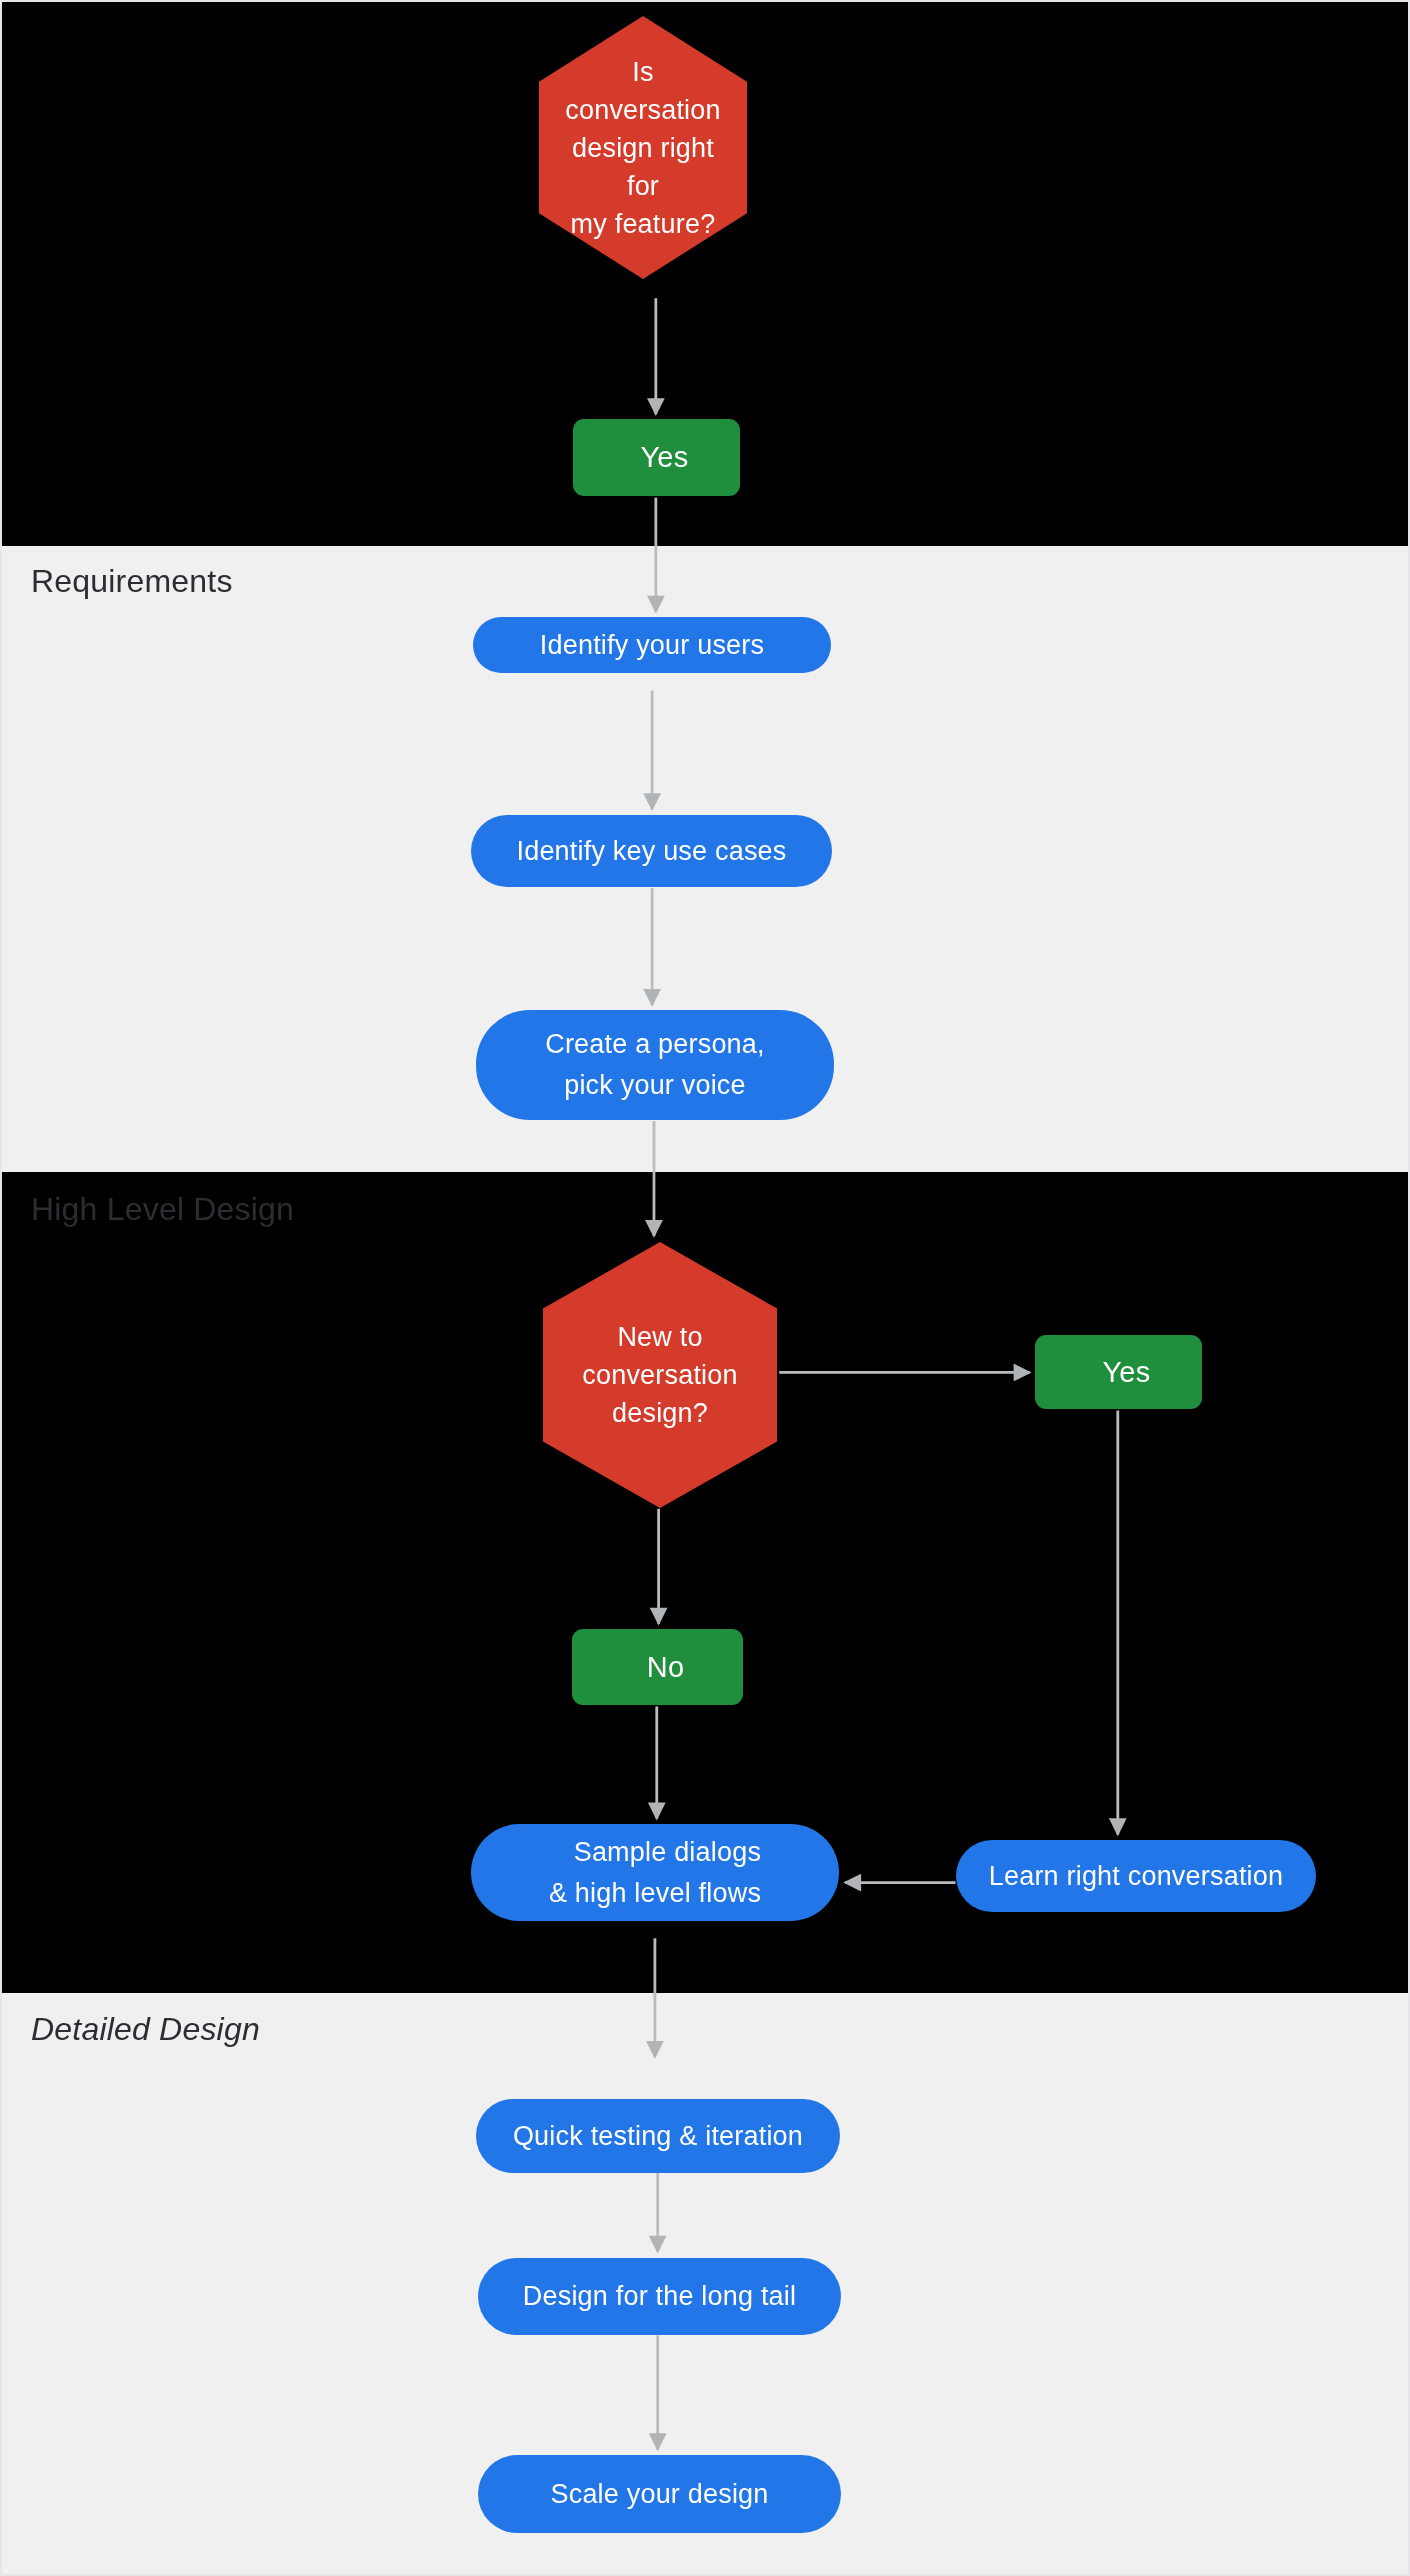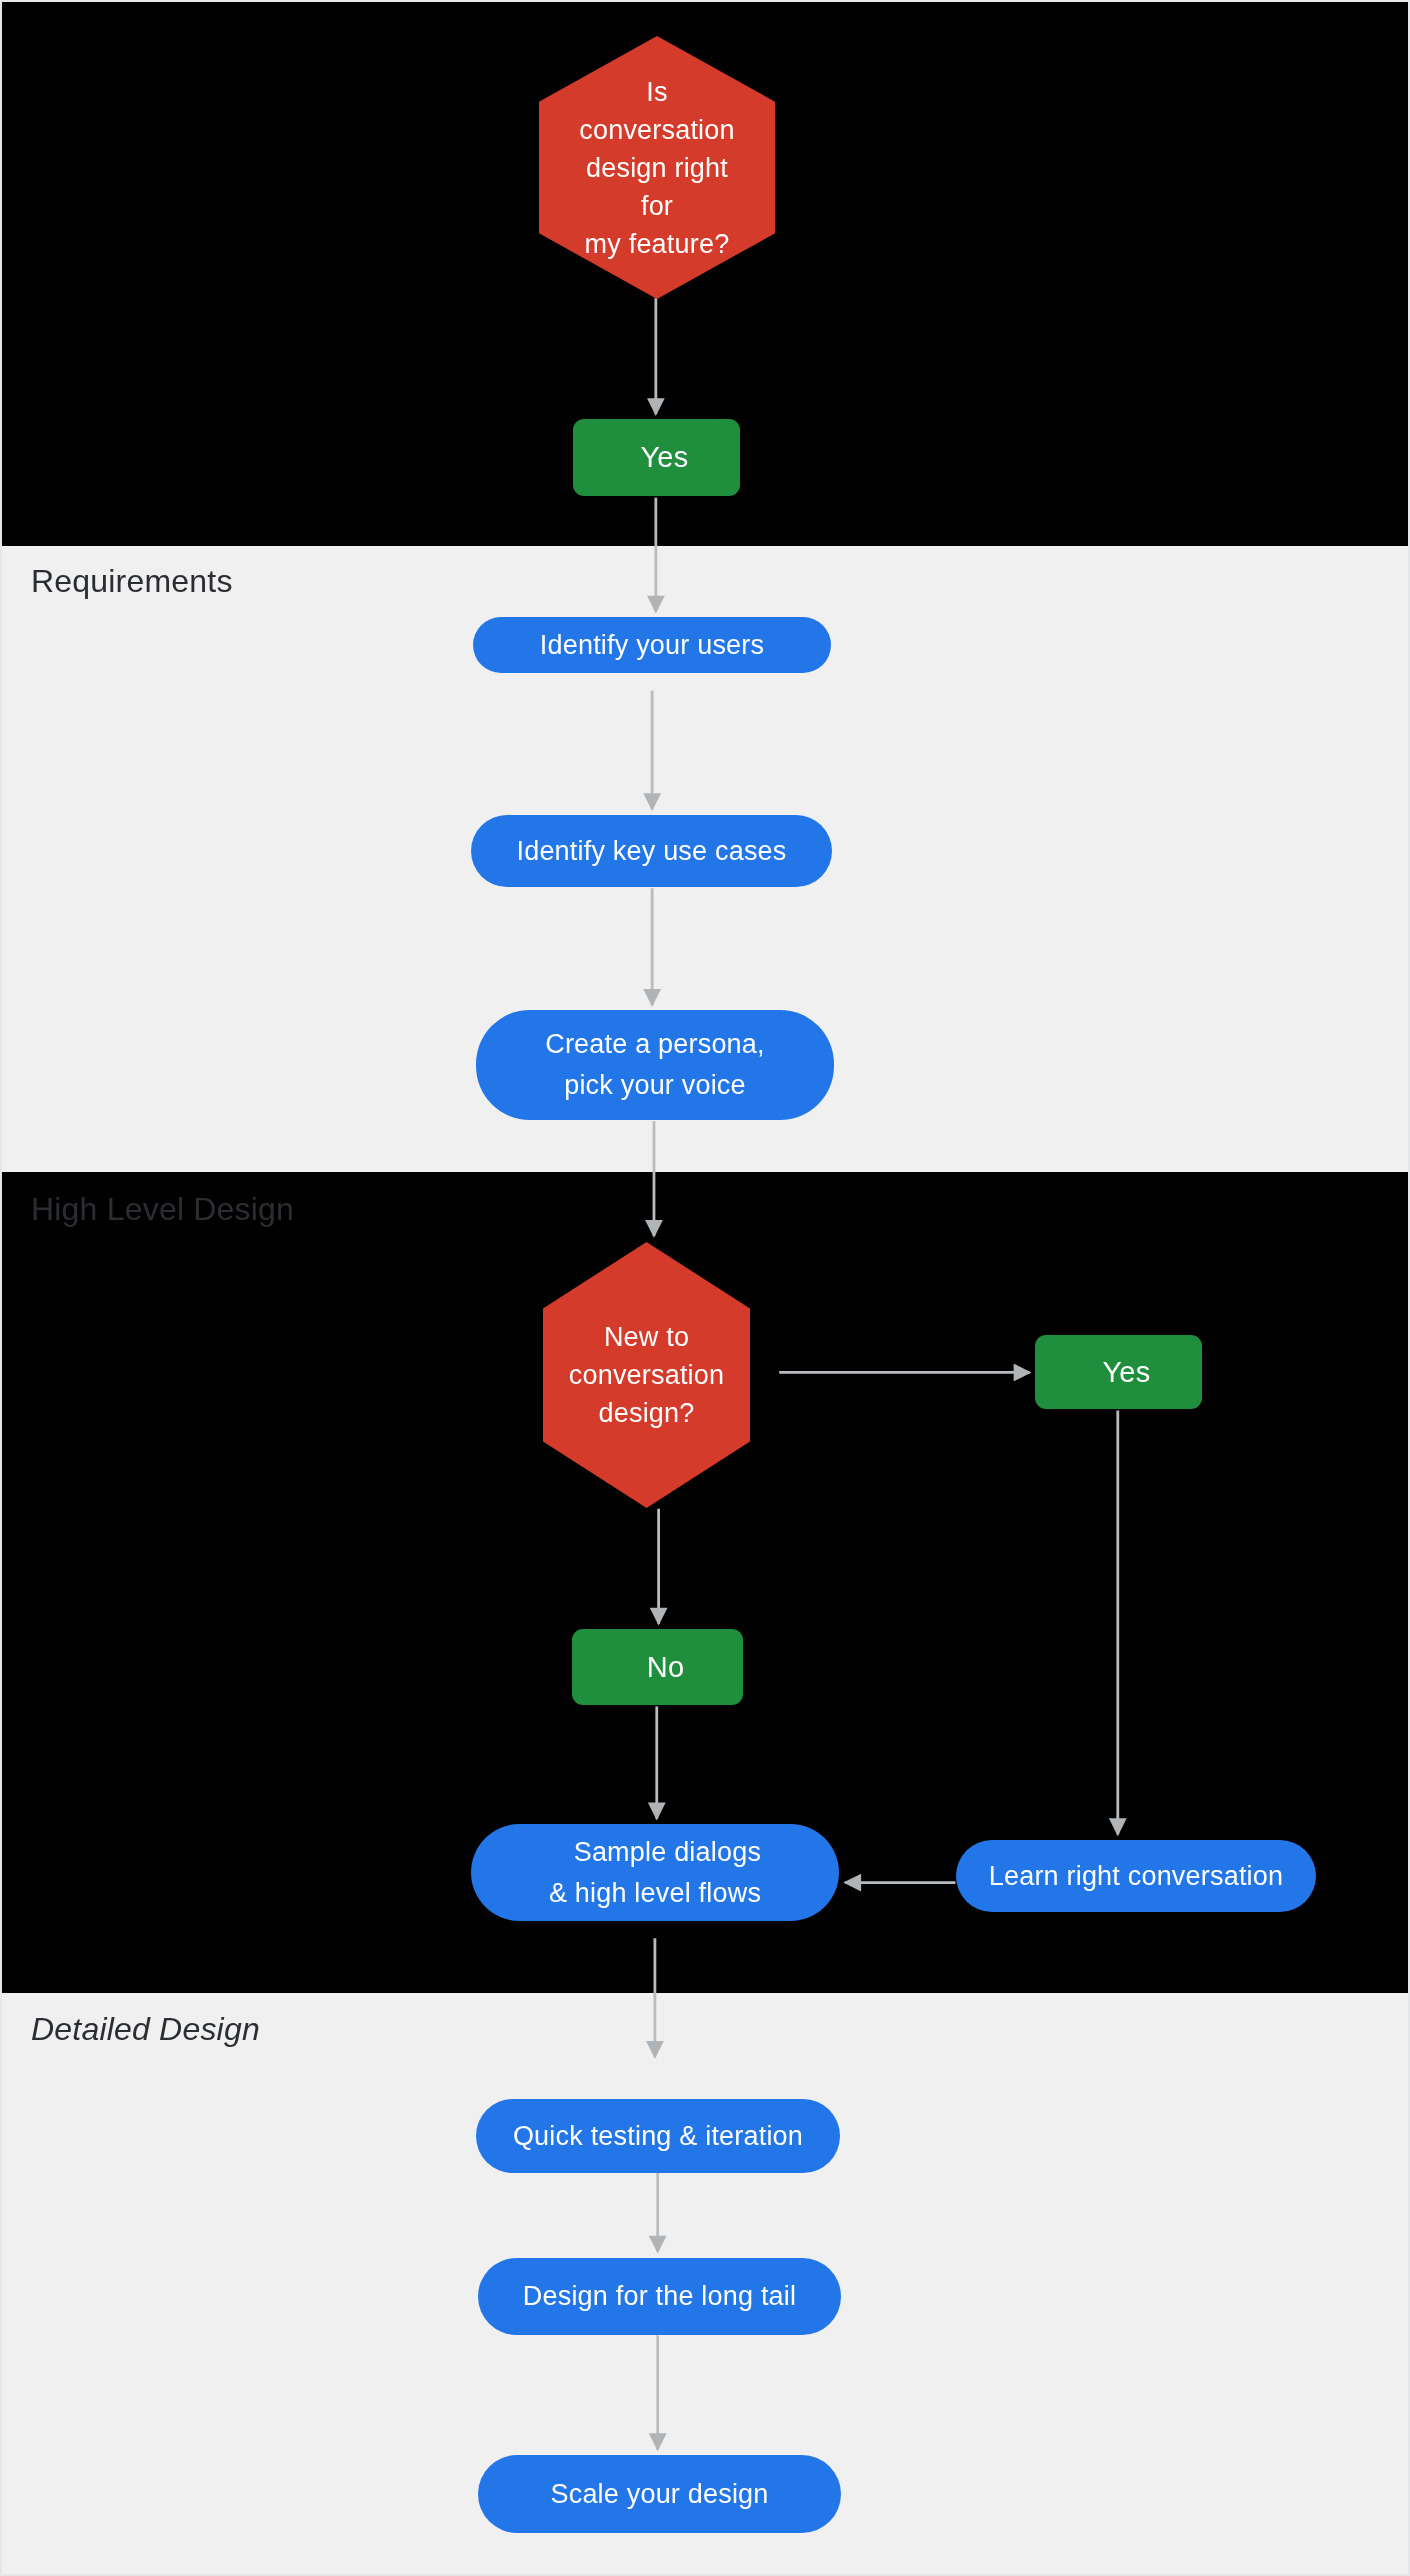--- a/index.html
+++ b/index.html
@@ -111,34 +111,34 @@
     <line x1="840" y1="1479" x2="1110" y2="1479" marker-end="url(#arrowhead)"></line>
     <line x1="710" y1="1626" x2="710" y2="1750" marker-end="url(#arrowhead)"></line>
     <line x1="708" y1="1839" x2="708" y2="1960" marker-end="url(#arrowhead)"></line>
     <line x1="1205" y1="1520" x2="1205" y2="1977" marker-end="url(#arrowhead)"></line>
     <line x1="1030" y1="2029" x2="911" y2="2029" marker-end="url(#arrowhead)"></line>
     <line x1="706" y1="2089" x2="706" y2="2217" marker-end="url(#arrowhead)"></line>
     <line x1="709" y1="2305" x2="709" y2="2427" marker-end="url(#arrowhead)"></line>
     <line x1="709" y1="2517" x2="709" y2="2640" marker-end="url(#arrowhead)"></line>
   </svg>
 
-  <div class="node decision" style="left:539px; top:36px; width:236px; height:263px; padding:0 28px;">Is conversation
+  <div class="node decision" style="left:539px; top:16px; width:208px; height:263px; padding:0 28px;">Is conversation
 design right for
 my feature?</div>
 
   <div class="node answer" style="left:573px; top:419px; width:167px; height:77px;">Yes</div>
 
   <div class="node pill" style="left:473px; top:617px; width:358px; height:56px; border-radius:36px;">Identify your users</div>
 
   <div class="node pill" style="left:471px; top:815px; width:361px; height:72px; border-radius:36px;">Identify key use cases</div>
 
   <div class="node pill" style="left:476px; top:1010px; width:358px; height:110px; border-radius:54px;">Create a persona,
 pick your voice</div>
 
-  <div class="node decision" style="left:543px; top:1242px; width:207px; height:266px; padding:0 24px;">New to
+  <div class="node decision" style="left:543px; top:1242px; width:234px; height:266px; padding:0 24px;">New to
 conversation
 design?</div>
 
   <div class="node answer" style="left:1035px; top:1335px; width:167px; height:74px;">Yes</div>
 
   <div class="node answer" style="left:572px; top:1629px; width:171px; height:76px;">No</div>
 
   <div class="node pill" style="left:471px; top:1824px; width:368px; height:97px; border-radius:54px;text-align:right;">Sample dialogs
 &amp; high level flows</div>
 

